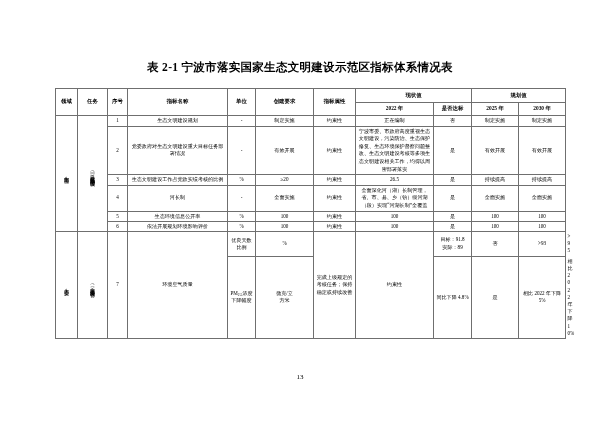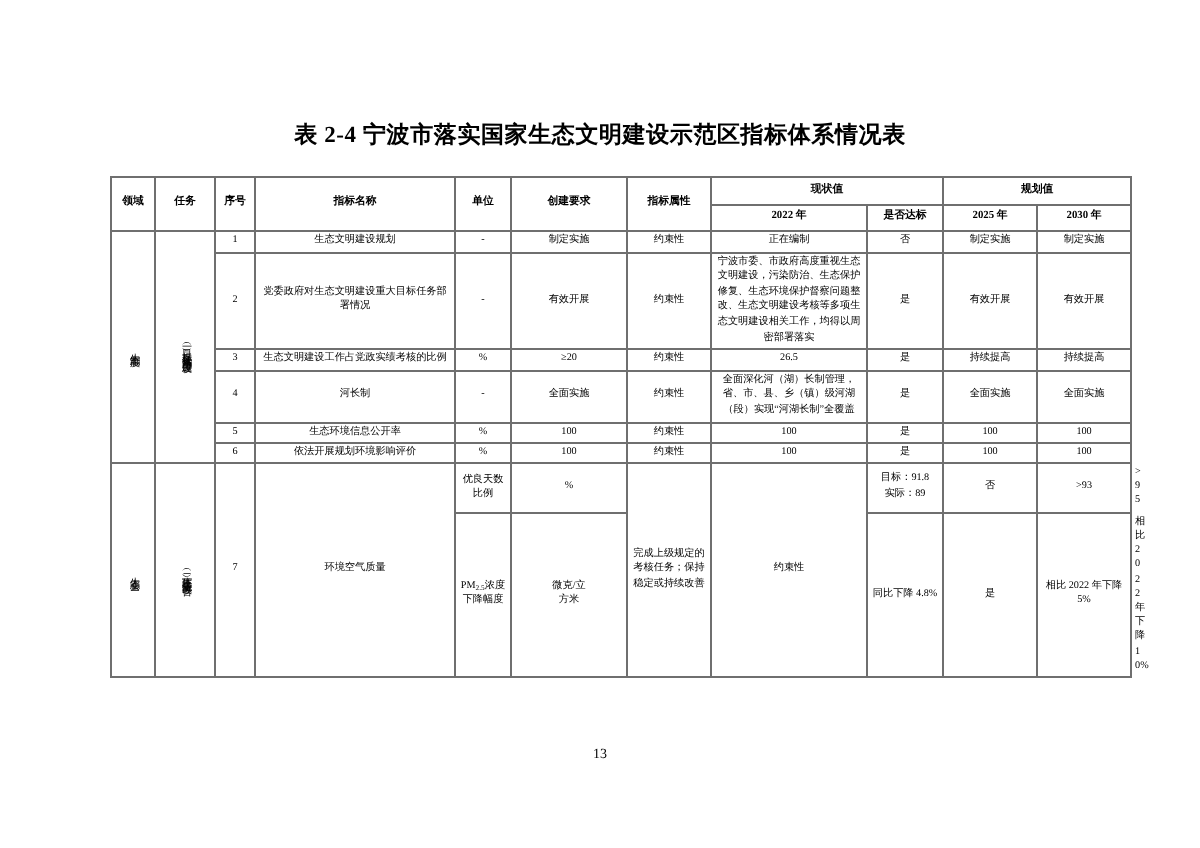--- a/index.html
+++ b/index.html
@@ -100,21 +100,21 @@
   .col-cur { width: 78px; }
   .col-meet { width: 38px; }
   .col-2025 { width: 47px; }
   .col-2030 { width: 47px; }
 </style>
 </head>
 <body>
 
 <div class="page">
 
-  <div class="doc-title">表 2-4  宁波市落实国家生态文明建设示范区指标体系情况表</div>
+  <div class="doc-title">表 2-1  宁波市落实国家生态文明建设示范区指标体系情况表</div>
 
   <table class="indicator-table">
     <colgroup>
       <col class="col-domain">
         <col class="col-task">
         <col class="col-seq">
         <col class="col-name">
       <col class="col-unit">
         <col class="col-req">
         <col class="col-attr">

